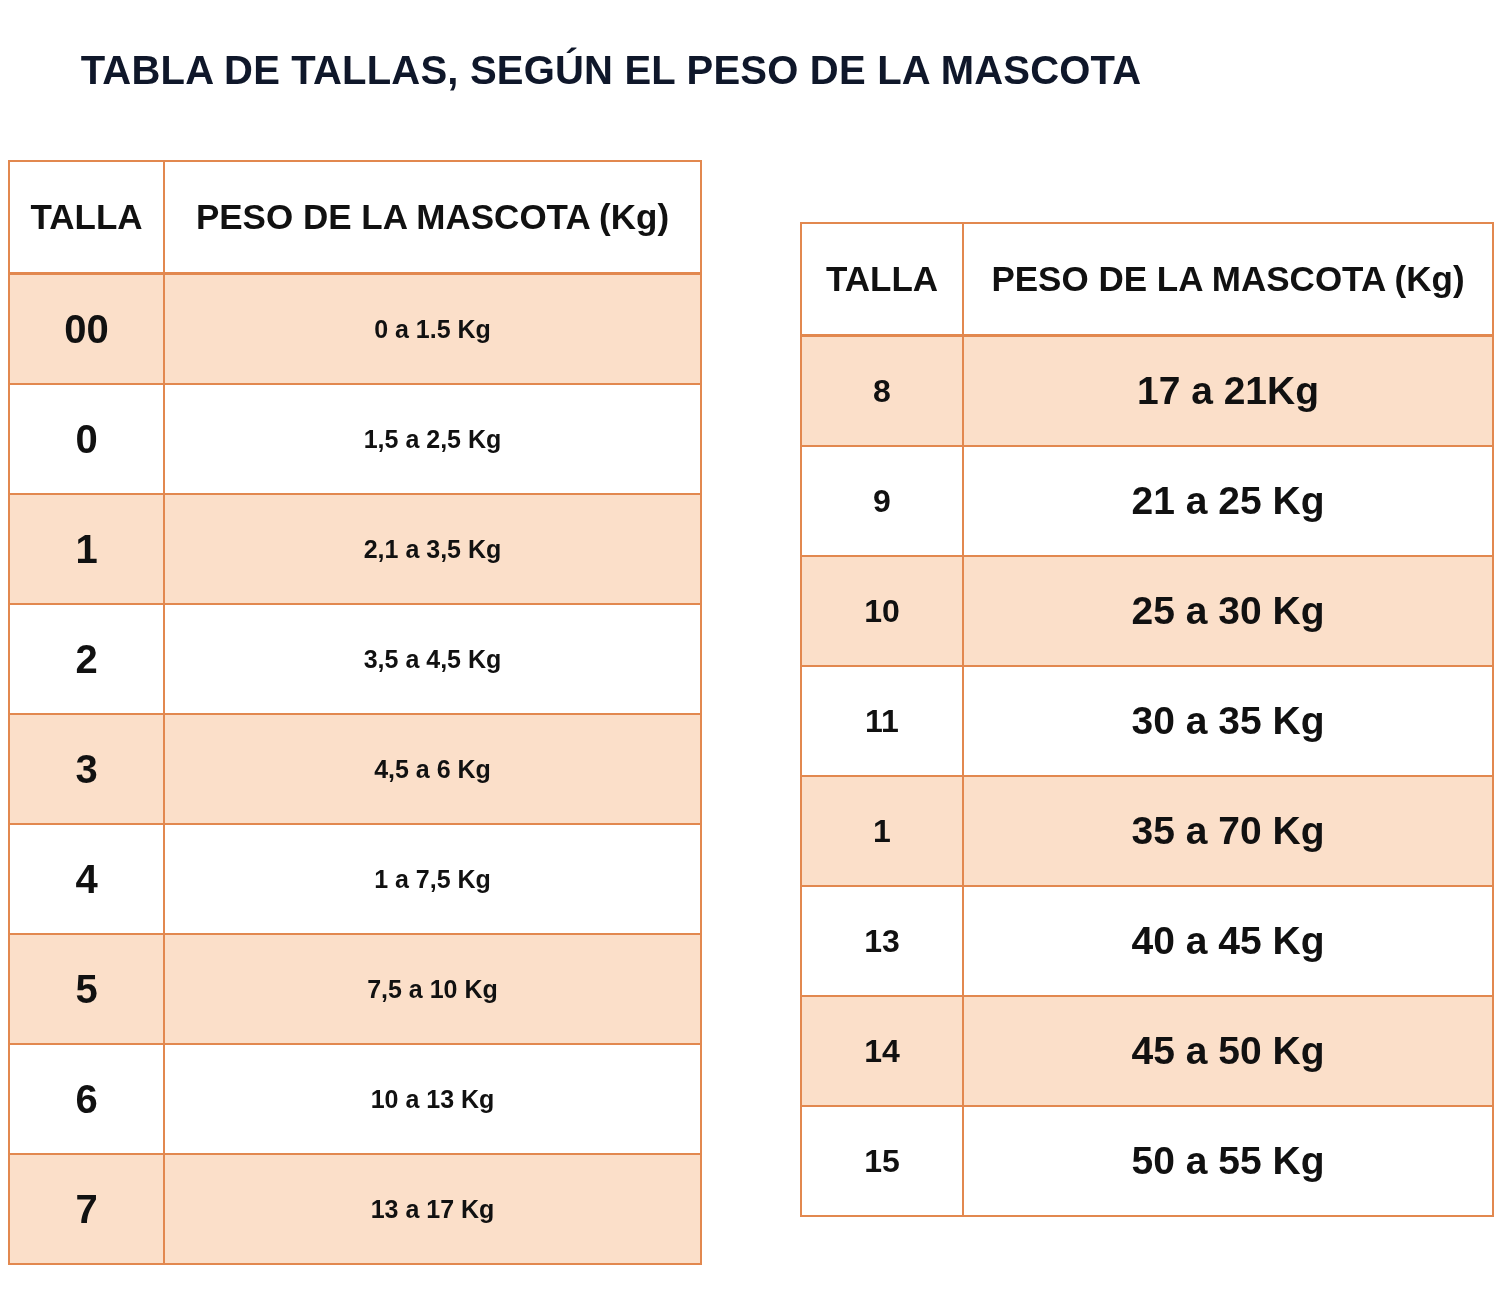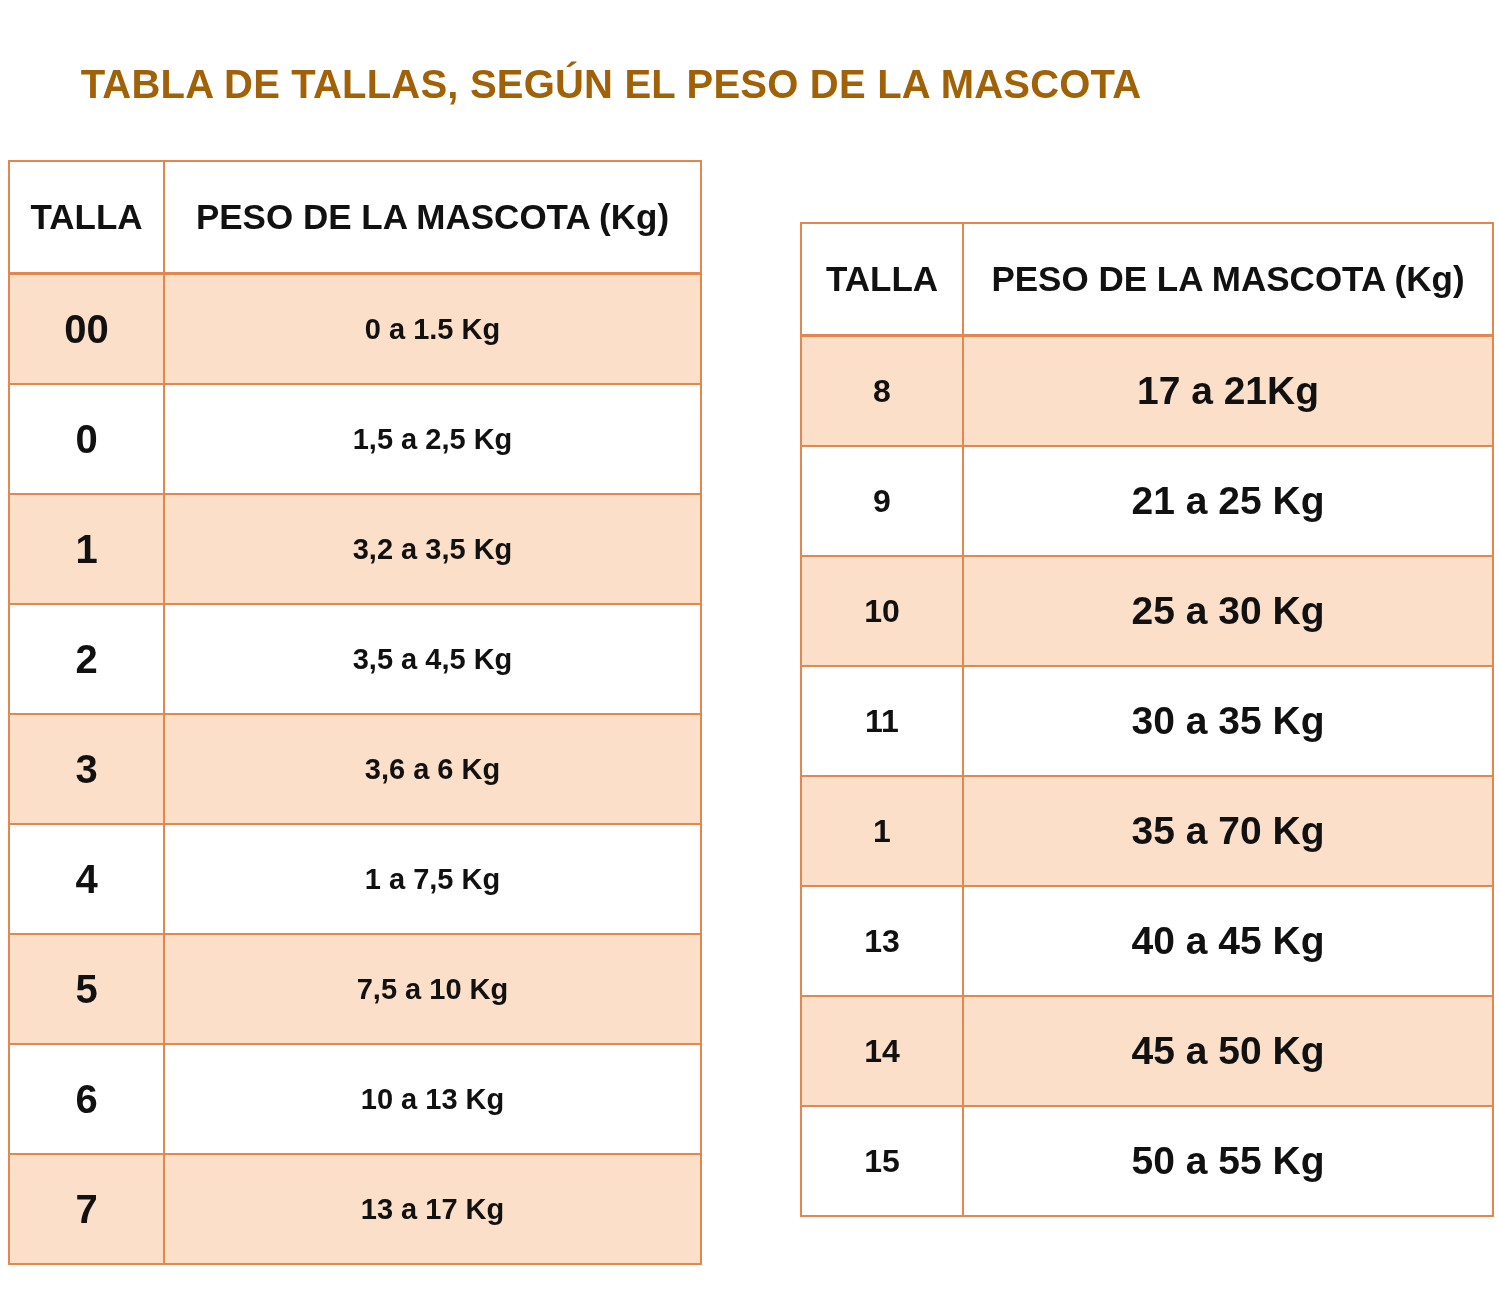--- a/index.html
+++ b/index.html
@@ -11,28 +11,28 @@
     width: 1500px;
     height: 1290px;
     position: relative;
     font-family: "Liberation Sans", sans-serif;
     color: #111111;
     overflow: hidden;
   }
 
   .page-title {
     position: absolute;
-    top: 62px;
+    top: 48px;
     left: 0;
     width: 1222px;
     text-align: center;
     font-size: 40px;
     font-weight: bold;
     letter-spacing: 0.2px;
-    color: #a16207;
+    color: #0f172a;
   }
 
   table.size-table {
     position: absolute;
     border-collapse: collapse;
     table-layout: fixed;
     border: 2px solid #e2884f;
   }
 
   table.size-table td {
@@ -54,21 +54,21 @@
   }
 
   
   #table-left {
     left: 8px;
     top: 160px;
     width: 692px;
   }
   #table-left col.c-talla { width: 155px; }
   #table-left col.c-peso  { width: 537px; }
-  #table-left td { height: 106px; font-size: 29px; }
+  #table-left td { height: 106px; font-size: 25px; }
   #table-left tr.header-row td { height: 108px; font-size: 35px; }
   #table-left td.cell-talla { font-size: 40px; }
 
   
   #table-right {
     left: 800px;
     top: 222px;
     width: 692px;
   }
   #table-right col.c-talla { width: 162px; }
@@ -95,29 +95,29 @@
     <tr class="shaded">
       <td class="cell-talla">00</td>
       <td class="cell-peso">0 a 1.5 Kg</td>
     </tr>
     <tr>
       <td class="cell-talla">0</td>
       <td class="cell-peso">1,5 a 2,5 Kg</td>
     </tr>
     <tr class="shaded">
       <td class="cell-talla">1</td>
-      <td class="cell-peso">3,2 a 3,5 Kg</td>
+      <td class="cell-peso">2,1 a 3,5 Kg</td>
     </tr>
     <tr>
       <td class="cell-talla">2</td>
       <td class="cell-peso">3,5 a 4,5 Kg</td>
     </tr>
     <tr class="shaded">
       <td class="cell-talla">3</td>
-      <td class="cell-peso">3,6 a 6 Kg</td>
+      <td class="cell-peso">4,5 a 6 Kg</td>
     </tr>
     <tr>
       <td class="cell-talla">4</td>
       <td class="cell-peso">1 a 7,5 Kg</td>
     </tr>
     <tr class="shaded">
       <td class="cell-talla">5</td>
       <td class="cell-peso">7,5 a 10 Kg</td>
     </tr>
     <tr>

